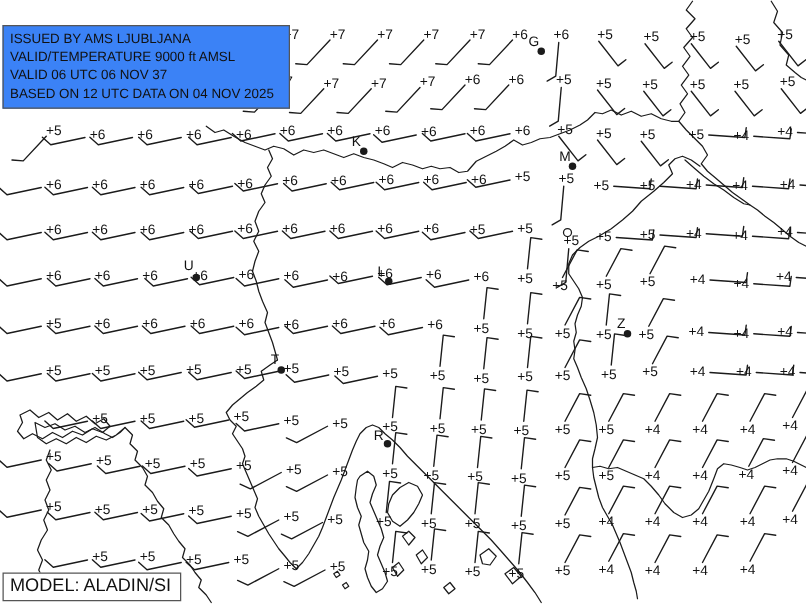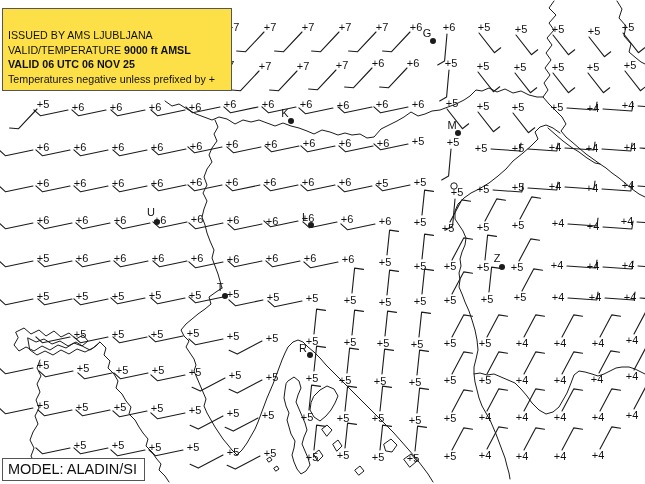--- a/index.html
+++ b/index.html
@@ -1,22 +1,22 @@
 <!DOCTYPE html>
 <html><head>
 <meta charset="utf-8">
 <style>
   html,body{margin:0;padding:0;background:#fff;}
   #stage{position:relative;width:645px;height:484px;background:#ffffff;overflow:hidden;
          font-family:"Liberation Sans","DejaVu Sans",sans-serif;}
   #map-svg{position:absolute;left:0;top:0;}
-  .infobox{position:absolute;left:2px;top:8px;width:221px;background:#fde047;
-           border:1px solid #555;padding:19px 2px 4px 5px;z-index:5;}
+  .infobox{position:absolute;left:2px;top:20px;width:221px;background:#3b82f6;
+           border:1px solid #555;padding:3px 2px 4px 5px;z-index:5;}
   .infobox .ln{font-size:10.7px;line-height:14.6px;color:#111;white-space:nowrap;}
-  .infobox .b{font-weight:bold;}
+  .infobox .b{font-weight:normal;}
   .modelbox{position:absolute;left:2px;top:458px;background:#ffffff;border:1px solid #555;
             padding:2px 7px 3px 5px;font-size:14.5px;color:#111;z-index:5;white-space:nowrap;}
   svg text.tlabel{font-family:"Liberation Sans","DejaVu Sans",sans-serif;font-size:11px;fill:#111;}
   svg text.city{font-family:"Liberation Sans","DejaVu Sans",sans-serif;font-size:11px;fill:#111;}
   svg path.geo{fill:none;stroke:#1b1b1b;stroke-width:1;stroke-linecap:round;stroke-linejoin:round;}
   svg path.barb{fill:none;stroke:#1b1b1b;stroke-width:1.1;stroke-linecap:round;stroke-linejoin:round;}
 </style>
 </head>
 <body>
 
@@ -442,19 +442,19 @@
       <text x="497" y="262" text-anchor="middle" class="city">Z</text>
       <circle cx="502" cy="267" r="3" fill="#1b1b1b"></circle>
       <text x="303" y="352" text-anchor="middle" class="city">R</text>
       <circle cx="310" cy="355" r="3" fill="#1b1b1b"></circle>
       <circle cx="454" cy="186" r="3.2" fill="none" stroke="#1b1b1b" stroke-width="1"></circle>
     </svg>
 
   <div class="infobox">
     <div class="ln">ISSUED BY AMS LJUBLJANA</div>
     <div class="ln"><span>VALID/TEMPERATURE </span><span class="b">9000 ft AMSL</span></div>
-    <div class="ln b">VALID 06 UTC 06 NOV 25</div>
-    <div class="ln">Temperatures negative unless prefixed by +</div>
+    <div class="ln b">VALID 06 UTC 06 NOV 37</div>
+    <div class="ln">BASED ON 12 UTC DATA ON 04 NOV 2025</div>
   </div>
 
   <div class="modelbox">MODEL: ALADIN/SI</div>
 
 </div>
 
 </body></html>

